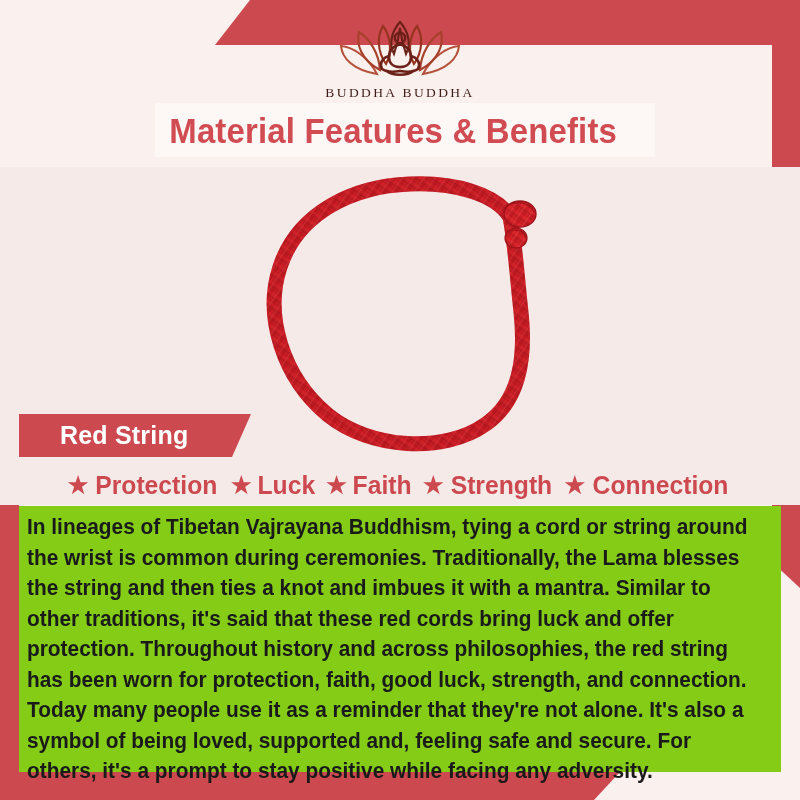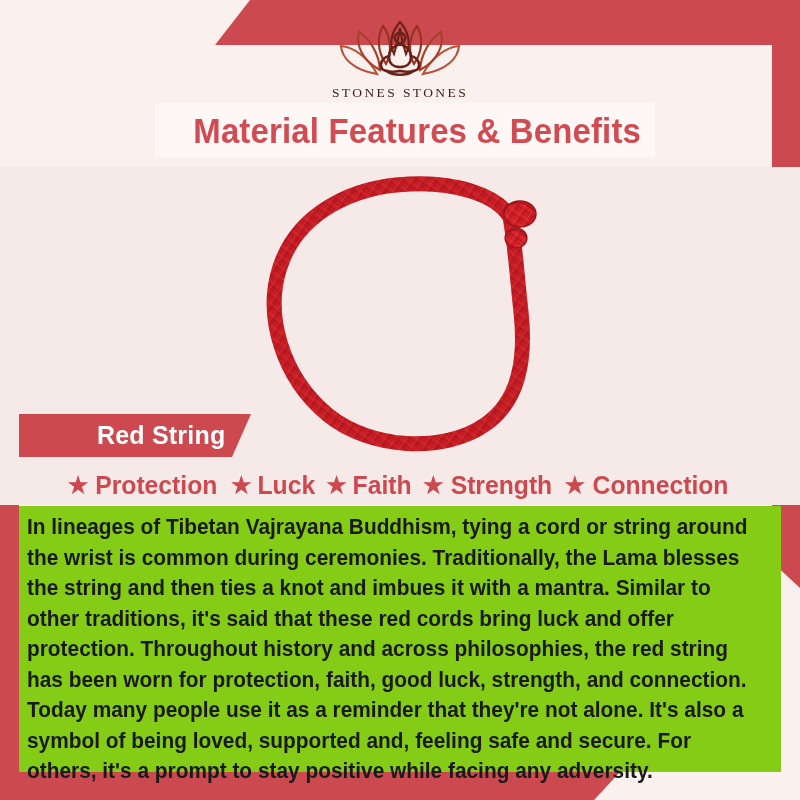--- a/index.html
+++ b/index.html
@@ -91,21 +91,21 @@
   }
   .title-band {
     position: absolute;
     top: 103px;
     left: 155px;
     width: 500px;
     height: 54px;
     background: #fdf7f5;
     display: flex;
     align-items: center;
-    justify-content: flex-end;
+    justify-content: flex-start;
   }
   .title-band h1 {
     margin: 0;
     font-size: 35px;
     line-height: 1;
     font-weight: 700;
     color: #d14b52;
     font-family: "Liberation Sans Narrow", "Liberation Sans", sans-serif;
     transform: scaleX(0.94);
     letter-spacing: 0.2px;
@@ -139,21 +139,21 @@
     background: #cd4950;
     clip-path: polygon(0 0, 100% 0, calc(100% - 19px) 100%, 0 100%);
     display: flex;
     align-items: center;
   }
   .name-banner span {
     color: #ffffff;
     font-size: 25px;
     font-weight: 700;
     font-family: "Liberation Sans Narrow", "Liberation Sans", sans-serif;
-    padding-left: 78px;
+    padding-left: 41px;
     letter-spacing: 0.2px;
     white-space: nowrap;
   }
 
   
   .benefits {
     position: absolute;
     top: 464px;
     left: 0;
     width: 800px;
@@ -232,21 +232,21 @@
         </g>
 
         <g fill="none" stroke="#6b2018" stroke-width="2.6" stroke-linecap="round" stroke-linejoin="round">
           <circle cx="63" cy="24" r="5.2" fill="none"></circle>
           <path d="M63 30.5 C 56 31.5, 52 37, 52 43 C 52 49, 56 53, 63 53 C 70 53, 74 49, 74 43 C 74 37, 70 31.5, 63 30.5 Z" fill="none"></path>
           <path d="M52 42 C 45 44, 42 50, 45 55 C 49 58, 57 58, 63 57"></path>
           <path d="M74 42 C 81 44, 84 50, 81 55 C 77 58, 69 58, 63 57"></path>
           <path d="M50 57 C 55 62, 71 62, 76 57"></path>
         </g>
       </svg>
-      <div class="logo-text">STONES STONES</div>
+      <div class="logo-text">BUDDHA BUDDHA</div>
     </div>
 
     <div class="title-band">
       <h1>Material Features &amp; Benefits</h1>
     </div>
   </div>
 
   <div class="product-area">
     <svg class="bracelet" viewBox="0 0 320 290">
       <defs>

